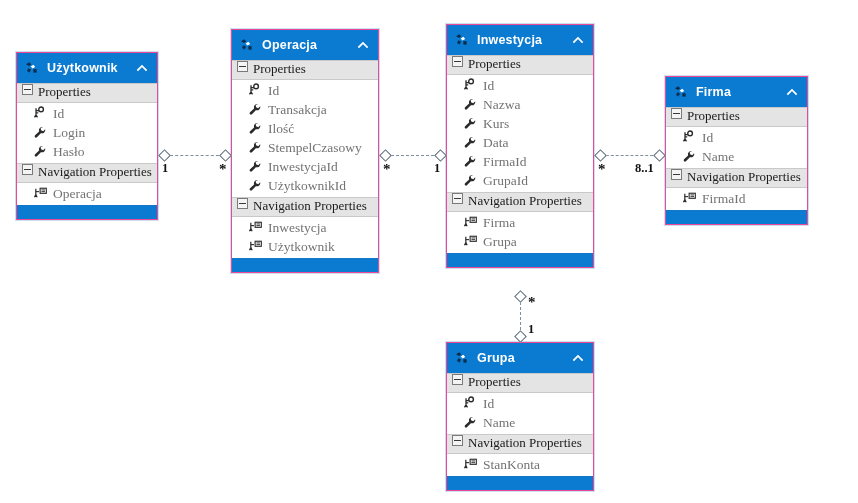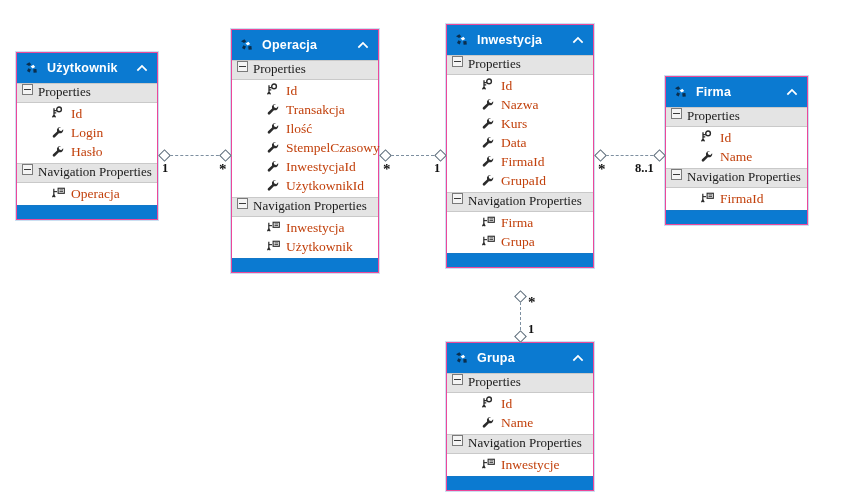--- a/index.html
+++ b/index.html
@@ -94,23 +94,23 @@
     top: 4px;
     height: 1px;
     background: #3a3a3a;
   }
 
   .prop-list { padding: 1px 0 2px 0; }
   .prop-row {
     height: 19px;
     display: flex;
     align-items: center;
-    padding-left: 34px;
+    padding-left: 16px;
     font-size: 13.5px;
-    color: #c2410c;
+    color: #737373;
     white-space: nowrap;
   }
   .prop-row .pname { margin-left: 5px; }
   .p-icon {
     width: 15px;
     height: 15px;
     flex: 0 0 15px;
     display: block;
   }
 
@@ -561,21 +561,21 @@
           <div class="prop-row">
             <span style="display: flex;">
               <svg viewBox="0 0 16 16" class="p-icon">
                 <rect x="7.6" y="2.4" width="6.6" height="5.4" fill="none" stroke="#2b2b2b" stroke-width="1.2"></rect>
                 <path d="M9.0 4.2 L12.8 4.2 M9.0 6.0 L12.8 6.0" stroke="#2b2b2b" stroke-width="1"></path>
                 <path d="M3.0 3.0 L3.0 9.2" stroke="#2b2b2b" stroke-width="1.3" fill="none"></path>
                 <path d="M3.0 9.2 L1.6 12.0 M3.0 9.2 L4.4 12.0" stroke="#2b2b2b" stroke-width="1.3" fill="none"></path>
                 <path d="M3.0 6.0 L6.4 6.0" stroke="#2b2b2b" stroke-width="1.2" fill="none"></path>
               </svg>
             </span>
-            <span class="pname">Inwestycje</span>
+            <span class="pname">StanKonta</span>
           </div>
         </div>
       </div>
       <div class="entity-footer"></div>
     </div>
     <div class="connector" style="left: 0px; top: 0px; width: 858px; height: 503px; pointer-events: none;">
       <div class="conn-line-h" style="left: 165px; top: 155px; width: 59px;"></div>
       <div class="diamond" style="left: 159.5px; top: 150.5px;"></div>
       <div class="diamond" style="left: 220.5px; top: 150.5px;"></div>
       <div class="mult" style="left: 162px; top: 161px;">1</div>

